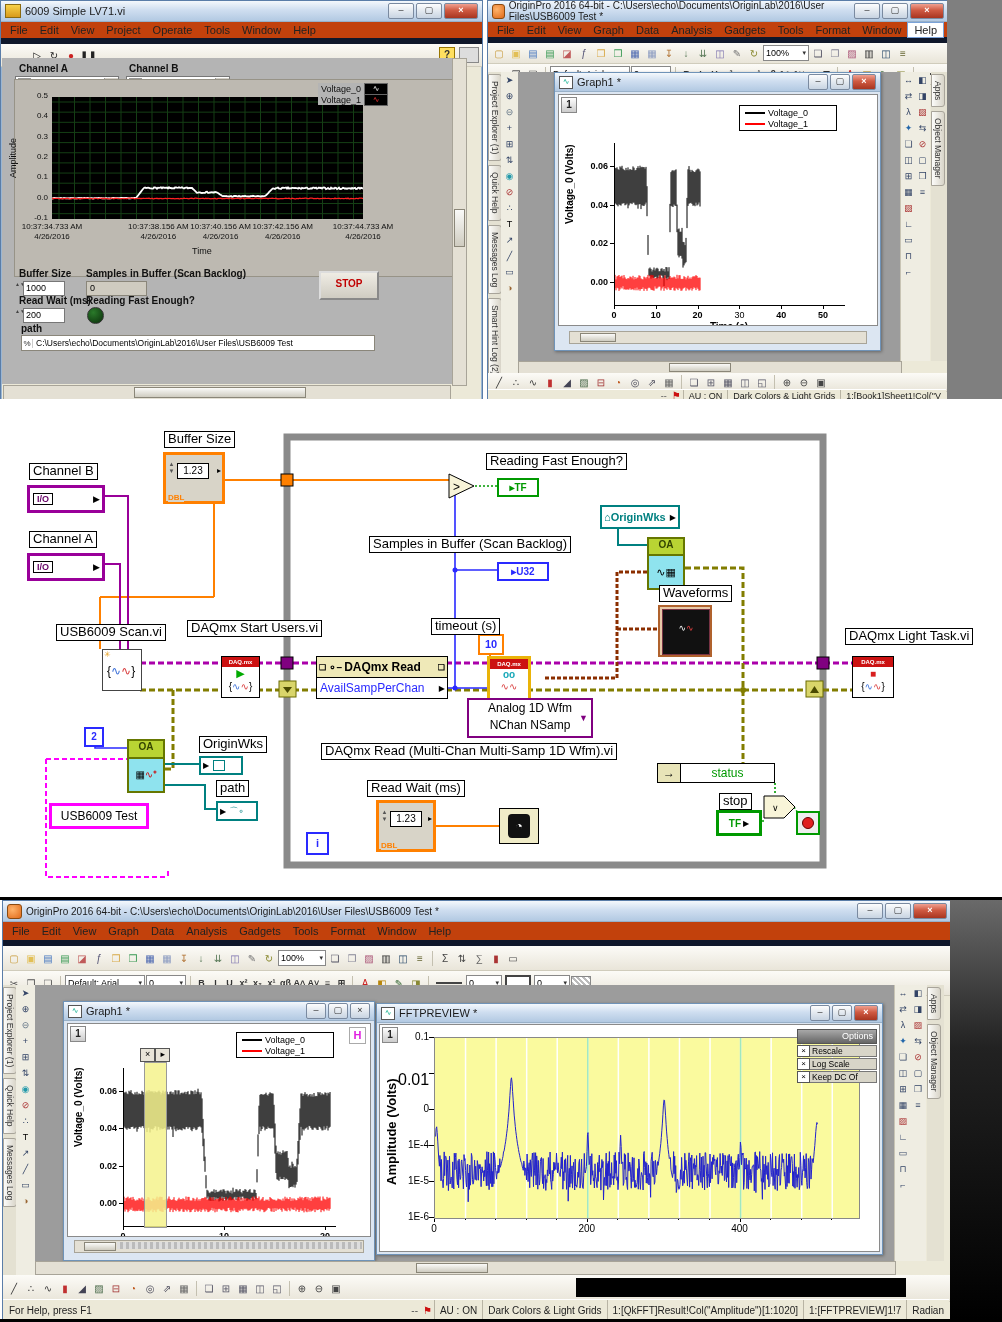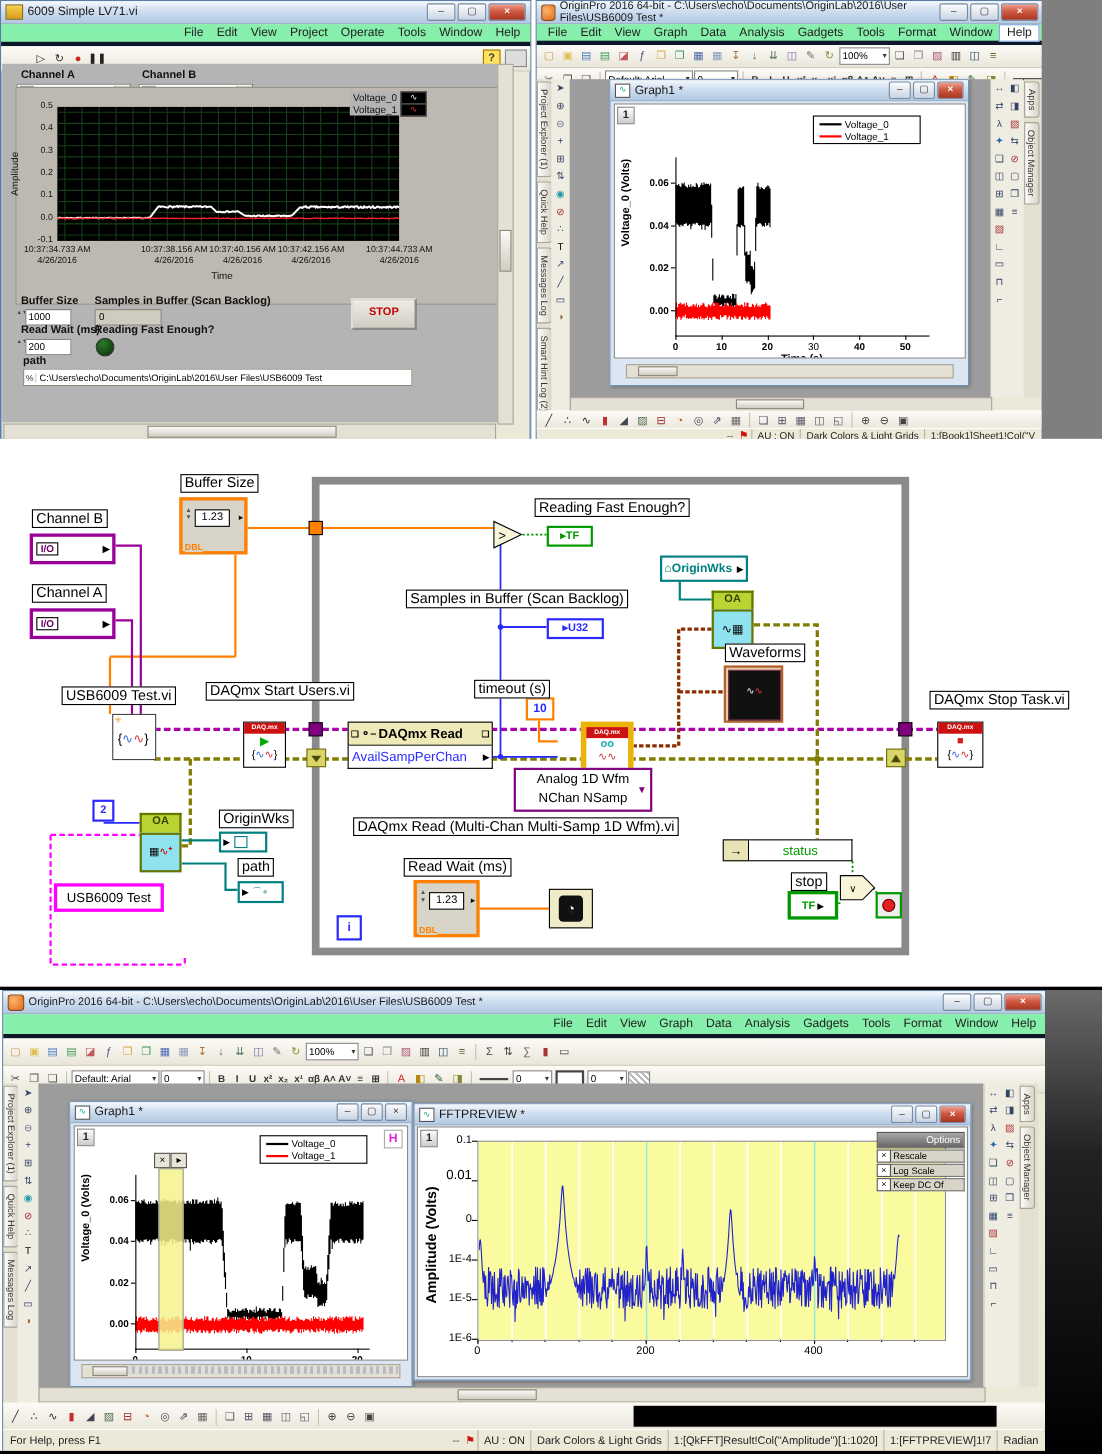--- a/index.html
+++ b/index.html
@@ -3,21 +3,21 @@
 <meta charset="utf-8">
 <style>
   html,body{margin:0;padding:0;background:#fff;font-family:"Liberation Sans",sans-serif;}
   #root{position:relative;width:1002px;height:1322px;background:#fff;overflow:hidden;}
   .abs{position:absolute;}
   .win{position:absolute;background:#ece9d8;border:1px solid #5a7da8;box-shadow:0 0 0 1px #9ab6d4 inset;}
   .titlebar{height:20px;background:linear-gradient(#f4f8fc,#cfdef0 45%,#b2c9e2);display:flex;align-items:center;gap:4px;padding:0 4px;font-size:11px;color:#1a1a1a;border-bottom:1px solid #98b0c8;}
   .tb-btns{margin-left:auto;display:flex;gap:2px;}
   .tb-btn{width:24px;height:14px;border:1px solid #7a8aa0;border-radius:2px;background:linear-gradient(#fdfdfd,#c8d4e2);font-size:9px;line-height:12px;text-align:center;color:#333;}
   .tb-btn.close{background:linear-gradient(#f0a090,#cf5a42 45%,#a83520);color:#fff;width:32px;font-weight:bold;}
-  .menubar{display:flex;align-items:center;background:#86efac;border-bottom:4px solid #0f172a;padding:0 3px;font-size:11px;color:#222;justify-content:flex-end;}
+  .menubar{display:flex;align-items:center;background:#c2410c;border-bottom:6px solid #0f172a;padding:0 3px;font-size:11px;color:#222;}
   .toolbar{display:flex;align-items:center;gap:1px;background:linear-gradient(#fcfbf7,#e9e5d9);border-bottom:1px solid #d0ccbc;padding:1px 3px;overflow:hidden;}
   .statusbar{position:absolute;background:#ece9d8;border-top:1px solid #fff;font-size:9px;color:#222;display:flex;align-items:center;overflow:hidden;}
   .child{position:absolute;background:#dce6f2;border:1px solid #6f93b8;box-shadow:1px 1px 3px rgba(0,0,0,.35);}
   .child .titlebar{height:18px;font-size:11px;}
   .page{position:absolute;background:#fff;border:1px solid #8a8a8a;overflow:hidden;}
   .pagetab{position:absolute;left:2px;top:2px;width:14px;height:14px;background:linear-gradient(#fdfdfd,#cccccc);border:1px solid #888;font-size:10px;font-weight:bold;text-align:center;line-height:14px;color:#222;z-index:5;}
   .lvlabel{position:absolute;background:#fff;border:1px solid #000;font-size:12px;line-height:1.15;padding:0 3px;white-space:nowrap;color:#000;z-index:4;}
   .scrolltrack{position:absolute;background:#e4e0d4;border:1px solid #a8a498;}
   .scrollthumb{position:absolute;background:linear-gradient(#fafaf8,#cfccc0);border:1px solid #8a8678;}
   .vtabcol{position:absolute;display:flex;flex-direction:column;align-items:flex-start;background:#e4e1d2;}
@@ -472,21 +472,21 @@
     <div class="abs" style="left:647px;top:138px;width:38px;height:53px;z-index:3;">
       <div style="height:15px;background:#b9d433;border:2px solid #667700;border-bottom:none;text-align:center;font-size:10px;font-weight:bold;color:#334400;">OA</div>
       <div style="height:32px;background:#8fe3ee;border:2px solid #667700;text-align:center;font-size:11px;line-height:32px;">∿▦</div>
     </div>
     <div class="lvlabel" style="left:659px;top:186px;font-size:13px;">Waveforms</div>
     <div class="abs" style="left:658px;top:206px;width:46px;height:44px;border:2px solid #b0622d;padding:2px;background:#e8c9a8;z-index:3;">
       <div style="width:100%;height:100%;background:#111;border:1px solid #734;color:#fff;font-size:9px;text-align:center;line-height:36px;">∿<span style="color:#e44">∿</span></div>
     </div>
     <div class="lvlabel" style="left:431px;top:219px;font-size:13px;">timeout (s)</div>
     <div class="abs" style="left:478px;top:235px;width:22px;height:17px;border:2px solid #ff8000;background:#fff;color:#2a2aff;font-size:11px;font-weight:bold;text-align:center;line-height:17px;z-index:3;">10</div>
-    <div class="lvlabel" style="left:56px;top:225px;font-size:13px;">USB6009 Test.vi</div>
+    <div class="lvlabel" style="left:56px;top:225px;font-size:13px;">USB6009 Scan.vi</div>
     <div class="abs" style="left:102px;top:250px;width:38px;height:40px;border:1px solid #444;background:#fff;z-index:3;">
       <div style="position:absolute;left:1px;top:0;font-size:8px;color:#e8a020;">✳</div>
       <div style="position:absolute;left:4px;top:14px;font-size:12px;">{<span style="color:#3a6fd8">∿</span><span style="color:#d83a3a">∿</span>}</div>
     </div>
     <div class="lvlabel" style="left:187px;top:221px;font-size:13px;">DAQmx Start Users.vi</div>
     <div class="abs" style="left:221px;top:257px;width:37px;height:40px;border:1px solid #000;background:#fff;z-index:3;">
       <div style="height:10px;background:#cc1111;color:#fff;font-size:6px;text-align:center;line-height:10px;font-weight:bold;">DAQ.mx</div>
       <div style="font-size:11px;text-align:center;"><span style="color:#0a0;">▶</span><br><span style="font-size:10px;">{<span style="color:#3a6fd8">∿</span><span style="color:#d83a3a">∿</span>}</span></div>
     </div>
     <div class="abs" style="left:316px;top:257px;width:132px;height:44px;z-index:3;">
@@ -494,30 +494,30 @@
         <span style="font-size:8px;margin:0 2px;">❏</span>
         <span style="font-size:10px;">⚬–</span>
         <span style="margin-left:2px;">DAQmx Read</span>
         <span style="font-size:8px;margin-left:auto;margin-right:2px;">❏</span>
       </div>
       <div style="height:20px;background:#fff;border:1px solid #000;border-top:none;display:flex;align-items:center;font-size:12px;color:#2a2aff;">
         <span style="margin-left:3px;">AvailSampPerChan</span>
         <span style="margin-left:auto;margin-right:2px;color:#000;font-size:8px;">▶</span>
       </div>
     </div>
-    <div class="abs" style="left:528px;top:257px;width:38px;height:40px;border:5px solid #eab308;background:#fff;z-index:3;">
+    <div class="abs" style="left:487px;top:257px;width:38px;height:40px;border:3px solid #eab308;background:#fff;z-index:3;">
       <div style="height:10px;background:#cc1111;color:#fff;font-size:6px;text-align:center;line-height:10px;font-weight:bold;">DAQ.mx</div>
       <div style="text-align:center;font-size:10px;line-height:12px;"><span style="color:#18a8b8;font-weight:bold;">oo</span><br><span style="color:#d83a3a;">∿∿</span></div>
     </div>
     <div class="abs" style="left:467px;top:299px;width:122px;height:36px;border:2px solid #800080;background:#fff;z-index:3;text-align:center;font-size:12px;line-height:17px;color:#000;">
       <span>Analog 1D Wfm</span><br><span>NChan NSamp</span>
       <span style="position:absolute;right:3px;top:10px;color:#800080;font-size:9px;">▼</span>
     </div>
     <div class="lvlabel" style="left:321px;top:344px;font-size:13px;">DAQmx Read (Multi-Chan Multi-Samp 1D Wfm).vi</div>
-    <div class="lvlabel" style="left:845px;top:229px;font-size:13px;">DAQmx Stop Task.vi</div>
+    <div class="lvlabel" style="left:845px;top:229px;font-size:13px;">DAQmx Light Task.vi</div>
     <div class="abs" style="left:852px;top:257px;width:40px;height:40px;border:1px solid #000;background:#fff;z-index:3;">
       <div style="height:10px;background:#cc1111;color:#fff;font-size:6px;text-align:center;line-height:10px;font-weight:bold;">DAQ.mx</div>
       <div style="font-size:10px;text-align:center;line-height:13px;"><span style="color:#d81f1f;">■</span><br><span>{<span style="color:#3a6fd8">∿</span><span style="color:#d83a3a">∿</span>}</span></div>
     </div>
     <div class="lvlabel" style="left:367px;top:381px;font-size:13px;">Read Wait (ms)</div>
     <div class="abs" style="left:376px;top:401px;width:54px;height:46px;border:3px solid #ff8000;background:#d8d4c8;z-index:3;">
       <div style="position:absolute;left:1px;top:6px;width:9px;height:22px;font-size:6px;line-height:7px;color:#555;text-align:center;">▲<br>▼</div>
       <div style="position:absolute;left:11px;top:8px;width:30px;height:14px;background:#fff;border:1px solid #000;font-size:10px;line-height:14px;text-align:center;">1.23</div>
       <div style="position:absolute;right:1px;top:11px;font-size:8px;">▸</div>
       <div style="position:absolute;left:2px;bottom:-1px;font-size:8px;font-weight:bold;color:#ff8000;background:#d8d4c8;">DBL</div>
@@ -760,21 +760,21 @@
                 <div style="flex:1;background:#d8d5c8;border:1px solid #777;border-left:none;font-size:8.5px;padding:0 2px;height:10px;line-height:10px;white-space:nowrap;overflow:hidden;">Log Scale</div>
               </div>
               <div style="display:flex;align-items:center;height:12px;margin-top:1px;">
                 <div style="width:11px;height:10px;background:#fff;border:1px solid #555;font-size:8px;line-height:9px;text-align:center;color:#000;">×</div>
                 <div style="flex:1;background:#d8d5c8;border:1px solid #777;border-left:none;font-size:8.5px;padding:0 2px;height:10px;line-height:10px;white-space:nowrap;overflow:hidden;">Keep DC Of</div>
               </div>
             </div>
         <div style="position:absolute;left:49px;top:12px;width:5px;height:1px;background:#000;z-index:2;"></div>
             <div style="position:absolute;left:18px;top:6px;width:31px;text-align:right;font-size:10px;color:#000;">0.1</div>
             <div style="position:absolute;left:49px;top:48px;width:5px;height:1px;background:#000;z-index:2;"></div>
-            <div style="position:absolute;left:18px;top:36px;width:31px;text-align:right;font-size:12px;color:#000;">0.01</div>
+            <div style="position:absolute;left:18px;top:46px;width:31px;text-align:right;font-size:16px;color:#000;">0.01</div>
             <div style="position:absolute;left:49px;top:84px;width:5px;height:1px;background:#000;z-index:2;"></div>
             <div style="position:absolute;left:18px;top:78px;width:31px;text-align:right;font-size:10px;color:#000;">0</div>
             <div style="position:absolute;left:49px;top:120px;width:5px;height:1px;background:#000;z-index:2;"></div>
             <div style="position:absolute;left:18px;top:114px;width:31px;text-align:right;font-size:10px;color:#000;">1E-4</div>
             <div style="position:absolute;left:49px;top:156px;width:5px;height:1px;background:#000;z-index:2;"></div>
             <div style="position:absolute;left:18px;top:150px;width:31px;text-align:right;font-size:10px;color:#000;">1E-5</div>
             <div style="position:absolute;left:49px;top:192px;width:5px;height:1px;background:#000;z-index:2;"></div>
             <div style="position:absolute;left:18px;top:186px;width:31px;text-align:right;font-size:10px;color:#000;">1E-6</div>
             <div style="position:absolute;left:54px;top:192px;width:1px;height:3px;background:#000;"></div>
             <div style="position:absolute;left:84.55855855855856px;top:192px;width:1px;height:3px;background:#000;"></div>

